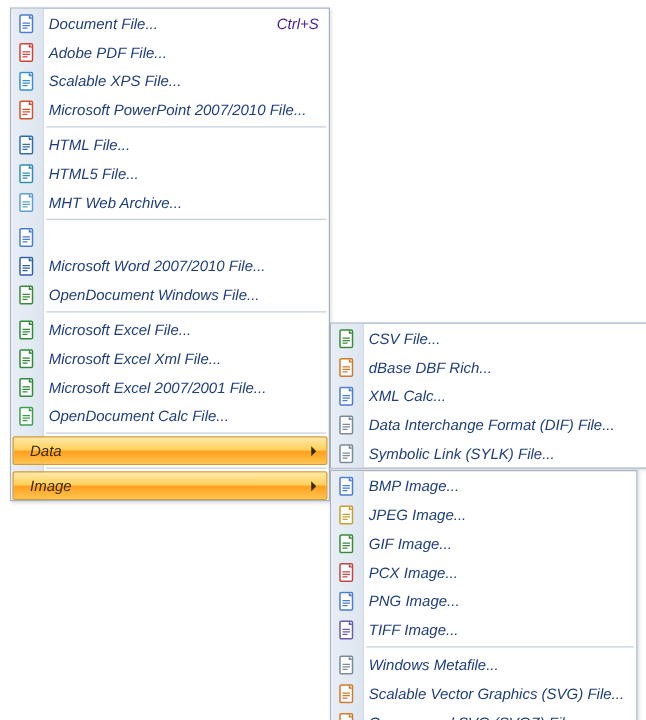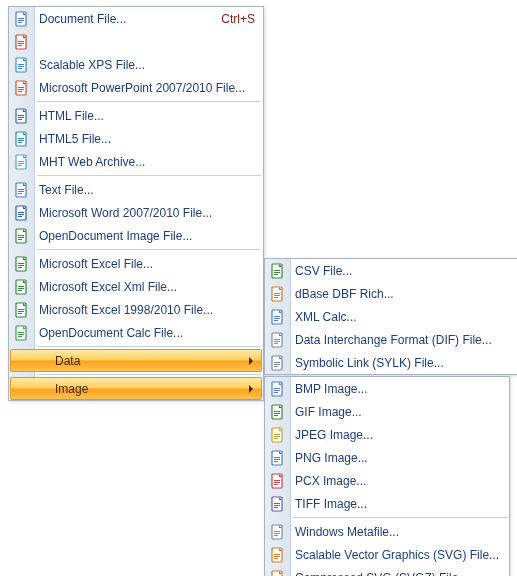--- a/index.html
+++ b/index.html
@@ -32,31 +32,33 @@
   position: relative;
   padding-left: 30px;
   padding-right: 8px;
   cursor: default;
 }
 .item.highlighted {
   background: linear-gradient(to bottom, #ffe9a8 0%, #ffcf5a 48%, #ff9f1e 52%, #ffc44f 100%);
   border: 1px solid #d69b29;
   border-radius: 2px;
   margin: 0 1px;
-  padding-left: 44px;
+  padding-left: 13px;
 }
 .item .label {
   color: #1e3e7b;
   flex: 1;
   white-space: nowrap;
+  font-style: italic;
 }
 .item.highlighted .label { color: #3a2a00; }
 .item .shortcut {
-  color: #7f1d1d;
+  color: #4c1d95;
   margin-left: 3px;
+  font-style: italic;
 }
 .item .arrow {
   width: 0; height: 0;
   border-top: 4px solid transparent;
   border-bottom: 4px solid transparent;
   border-left: 4px solid #1e3e7b;
   margin-left: auto;
 }
 .item.highlighted .arrow { border-left-color: #3a2a00; }
 .icon {
@@ -102,20 +104,21 @@
       <div class="item">
         <span class="icon">
           <svg viewBox="0 0 16 16">
             <rect x="2" y="1" width="10" height="14" rx="1" fill="#fff" stroke="#d44138" stroke-width="1.2"></rect>
             <path d="M9 1 L12 4 L9 4 Z" fill="#d44138"></path>
             <rect x="4" y="7" width="6" height="1" fill="#d44138"></rect>
             <rect x="4" y="9" width="6" height="1" fill="#d44138"></rect>
             <rect x="4" y="11" width="4" height="1" fill="#d44138"></rect>
           </svg>
         </span>
+        <span class="label">Adobe PDF File...</span>
       </div>
       <div class="item">
         <span class="icon">
           <svg viewBox="0 0 16 16">
             <rect x="2" y="1" width="10" height="14" rx="1" fill="#fff" stroke="#3a8dd0" stroke-width="1.2"></rect>
             <path d="M9 1 L12 4 L9 4 Z" fill="#3a8dd0"></path>
             <rect x="4" y="7" width="6" height="1" fill="#3a8dd0"></rect>
             <rect x="4" y="9" width="6" height="1" fill="#3a8dd0"></rect>
             <rect x="4" y="11" width="4" height="1" fill="#3a8dd0"></rect>
           </svg>
@@ -175,21 +178,20 @@
       <div class="item">
         <span class="icon">
           <svg viewBox="0 0 16 16">
             <rect x="2" y="1" width="10" height="14" rx="1" fill="#fff" stroke="#4a7dce" stroke-width="1.2"></rect>
             <path d="M9 1 L12 4 L9 4 Z" fill="#4a7dce"></path>
             <rect x="4" y="7" width="6" height="1" fill="#4a7dce"></rect>
             <rect x="4" y="9" width="6" height="1" fill="#4a7dce"></rect>
             <rect x="4" y="11" width="4" height="1" fill="#4a7dce"></rect>
           </svg>
         </span>
-        <span class="label">Text File...</span>
       </div>
       <div class="item">
         <span class="icon">
           <svg viewBox="0 0 16 16">
             <rect x="2" y="1" width="10" height="14" rx="1" fill="#fff" stroke="#2f5fa8" stroke-width="1.2"></rect>
             <path d="M9 1 L12 4 L9 4 Z" fill="#2f5fa8"></path>
             <rect x="4" y="7" width="6" height="1" fill="#2f5fa8"></rect>
             <rect x="4" y="9" width="6" height="1" fill="#2f5fa8"></rect>
             <rect x="4" y="11" width="4" height="1" fill="#2f5fa8"></rect>
           </svg>
@@ -199,21 +201,21 @@
       <div class="item">
         <span class="icon">
           <svg viewBox="0 0 16 16">
             <rect x="2" y="1" width="10" height="14" rx="1" fill="#fff" stroke="#3a8a3a" stroke-width="1.2"></rect>
             <path d="M9 1 L12 4 L9 4 Z" fill="#3a8a3a"></path>
             <rect x="4" y="7" width="6" height="1" fill="#3a8a3a"></rect>
             <rect x="4" y="9" width="6" height="1" fill="#3a8a3a"></rect>
             <rect x="4" y="11" width="4" height="1" fill="#3a8a3a"></rect>
           </svg>
         </span>
-        <span class="label">OpenDocument Image File...</span>
+        <span class="label">OpenDocument Windows File...</span>
       </div>
       <div class="separator"></div>
       <div class="item">
         <span class="icon">
           <svg viewBox="0 0 16 16">
             <rect x="2" y="1" width="10" height="14" rx="1" fill="#fff" stroke="#2f8a3a" stroke-width="1.2"></rect>
             <path d="M9 1 L12 4 L9 4 Z" fill="#2f8a3a"></path>
             <rect x="4" y="7" width="6" height="1" fill="#2f8a3a"></rect>
             <rect x="4" y="9" width="6" height="1" fill="#2f8a3a"></rect>
             <rect x="4" y="11" width="4" height="1" fill="#2f8a3a"></rect>
@@ -236,21 +238,21 @@
       <div class="item">
         <span class="icon">
           <svg viewBox="0 0 16 16">
             <rect x="2" y="1" width="10" height="14" rx="1" fill="#fff" stroke="#2f8a3a" stroke-width="1.2"></rect>
             <path d="M9 1 L12 4 L9 4 Z" fill="#2f8a3a"></path>
             <rect x="4" y="7" width="6" height="1" fill="#2f8a3a"></rect>
             <rect x="4" y="9" width="6" height="1" fill="#2f8a3a"></rect>
             <rect x="4" y="11" width="4" height="1" fill="#2f8a3a"></rect>
           </svg>
         </span>
-        <span class="label">Microsoft Excel 1998/2010 File...</span>
+        <span class="label">Microsoft Excel 2007/2001 File...</span>
       </div>
       <div class="item">
         <span class="icon">
           <svg viewBox="0 0 16 16">
             <rect x="2" y="1" width="10" height="14" rx="1" fill="#fff" stroke="#3aa04a" stroke-width="1.2"></rect>
             <path d="M9 1 L12 4 L9 4 Z" fill="#3aa04a"></path>
             <rect x="4" y="7" width="6" height="1" fill="#3aa04a"></rect>
             <rect x="4" y="9" width="6" height="1" fill="#3aa04a"></rect>
             <rect x="4" y="11" width="4" height="1" fill="#3aa04a"></rect>
           </svg>
@@ -347,68 +349,68 @@
             <rect x="4" y="7" width="6" height="1" fill="#4a7dce"></rect>
             <rect x="4" y="9" width="6" height="1" fill="#4a7dce"></rect>
             <rect x="4" y="11" width="4" height="1" fill="#4a7dce"></rect>
           </svg>
         </span>
         <span class="label">BMP Image...</span>
       </div>
       <div class="item">
         <span class="icon">
           <svg viewBox="0 0 16 16">
+            <rect x="2" y="1" width="10" height="14" rx="1" fill="#fff" stroke="#c9a030" stroke-width="1.2"></rect>
+            <path d="M9 1 L12 4 L9 4 Z" fill="#c9a030"></path>
+            <rect x="4" y="7" width="6" height="1" fill="#c9a030"></rect>
+            <rect x="4" y="9" width="6" height="1" fill="#c9a030"></rect>
+            <rect x="4" y="11" width="4" height="1" fill="#c9a030"></rect>
+          </svg>
+        </span>
+        <span class="label">JPEG Image...</span>
+      </div>
+      <div class="item">
+        <span class="icon">
+          <svg viewBox="0 0 16 16">
             <rect x="2" y="1" width="10" height="14" rx="1" fill="#fff" stroke="#3a8a3a" stroke-width="1.2"></rect>
             <path d="M9 1 L12 4 L9 4 Z" fill="#3a8a3a"></path>
             <rect x="4" y="7" width="6" height="1" fill="#3a8a3a"></rect>
             <rect x="4" y="9" width="6" height="1" fill="#3a8a3a"></rect>
             <rect x="4" y="11" width="4" height="1" fill="#3a8a3a"></rect>
           </svg>
         </span>
         <span class="label">GIF Image...</span>
       </div>
       <div class="item">
         <span class="icon">
           <svg viewBox="0 0 16 16">
-            <rect x="2" y="1" width="10" height="14" rx="1" fill="#fff" stroke="#c9a030" stroke-width="1.2"></rect>
-            <path d="M9 1 L12 4 L9 4 Z" fill="#c9a030"></path>
-            <rect x="4" y="7" width="6" height="1" fill="#c9a030"></rect>
-            <rect x="4" y="9" width="6" height="1" fill="#c9a030"></rect>
-            <rect x="4" y="11" width="4" height="1" fill="#c9a030"></rect>
-          </svg>
-        </span>
-        <span class="label">JPEG Image...</span>
+            <rect x="2" y="1" width="10" height="14" rx="1" fill="#fff" stroke="#c04545" stroke-width="1.2"></rect>
+            <path d="M9 1 L12 4 L9 4 Z" fill="#c04545"></path>
+            <rect x="4" y="7" width="6" height="1" fill="#c04545"></rect>
+            <rect x="4" y="9" width="6" height="1" fill="#c04545"></rect>
+            <rect x="4" y="11" width="4" height="1" fill="#c04545"></rect>
+          </svg>
+        </span>
+        <span class="label">PCX Image...</span>
       </div>
       <div class="item">
         <span class="icon">
           <svg viewBox="0 0 16 16">
             <rect x="2" y="1" width="10" height="14" rx="1" fill="#fff" stroke="#4a7dce" stroke-width="1.2"></rect>
             <path d="M9 1 L12 4 L9 4 Z" fill="#4a7dce"></path>
             <rect x="4" y="7" width="6" height="1" fill="#4a7dce"></rect>
             <rect x="4" y="9" width="6" height="1" fill="#4a7dce"></rect>
             <rect x="4" y="11" width="4" height="1" fill="#4a7dce"></rect>
           </svg>
         </span>
         <span class="label">PNG Image...</span>
       </div>
       <div class="item">
         <span class="icon">
           <svg viewBox="0 0 16 16">
-            <rect x="2" y="1" width="10" height="14" rx="1" fill="#fff" stroke="#c04545" stroke-width="1.2"></rect>
-            <path d="M9 1 L12 4 L9 4 Z" fill="#c04545"></path>
-            <rect x="4" y="7" width="6" height="1" fill="#c04545"></rect>
-            <rect x="4" y="9" width="6" height="1" fill="#c04545"></rect>
-            <rect x="4" y="11" width="4" height="1" fill="#c04545"></rect>
-          </svg>
-        </span>
-        <span class="label">PCX Image...</span>
-      </div>
-      <div class="item">
-        <span class="icon">
-          <svg viewBox="0 0 16 16">
             <rect x="2" y="1" width="10" height="14" rx="1" fill="#fff" stroke="#6a5da8" stroke-width="1.2"></rect>
             <path d="M9 1 L12 4 L9 4 Z" fill="#6a5da8"></path>
             <rect x="4" y="7" width="6" height="1" fill="#6a5da8"></rect>
             <rect x="4" y="9" width="6" height="1" fill="#6a5da8"></rect>
             <rect x="4" y="11" width="4" height="1" fill="#6a5da8"></rect>
           </svg>
         </span>
         <span class="label">TIFF Image...</span>
       </div>
       <div class="separator"></div>

